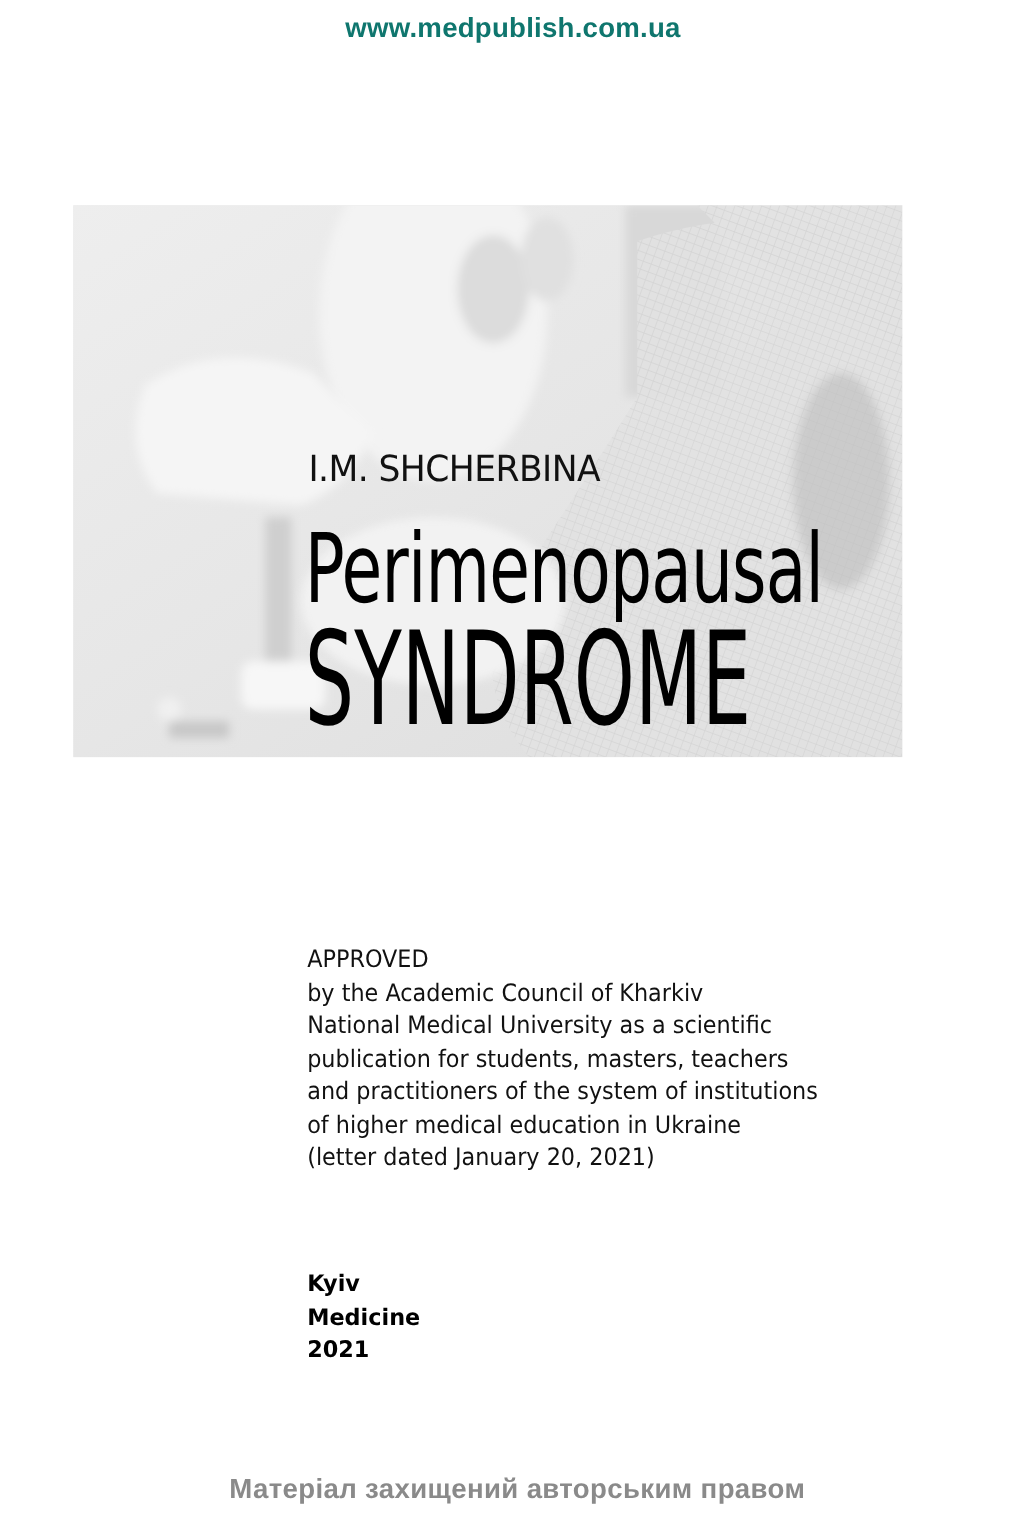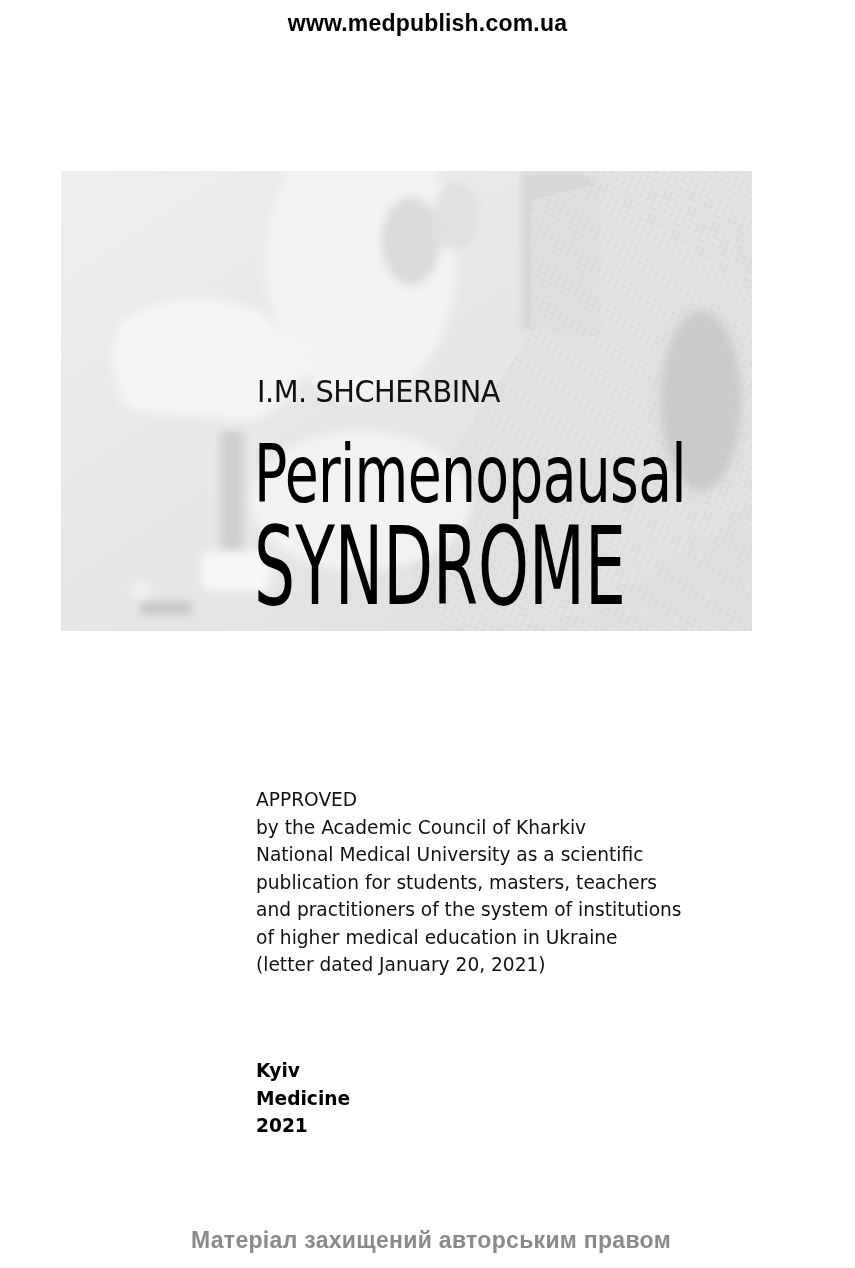--- a/index.html
+++ b/index.html
@@ -17,21 +17,21 @@
     }
     .watermark-top {
       position: absolute;
       top: 10px;
       left: 0;
       width: 855px;
       text-align: center;
       font-family: "Liberation Sans", sans-serif;
       font-weight: bold;
       font-size: 23px;
-      color: #000000;
+      color: #0f766e;
       letter-spacing: 0.2px;
     }
     .cover-image {
       position: absolute;
       left: 61px;
       top: 171px;
       width: 691px;
       height: 460px;
       overflow: hidden;
       background: #ececec;

